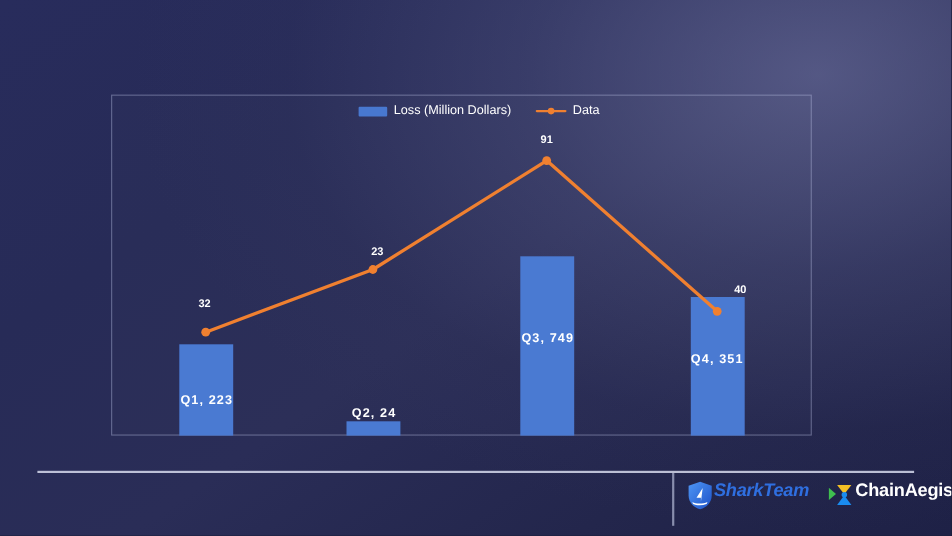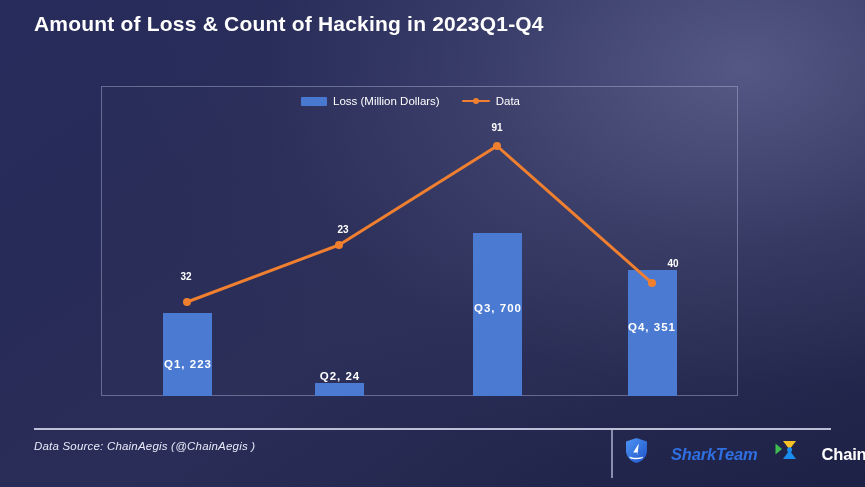--- a/index.html
+++ b/index.html
@@ -40,21 +40,21 @@
     width: 637px;
     height: 310px;
     border: 1px solid rgba(186,192,226,0.42);
     box-sizing: border-box;
     background: rgba(255,255,255,0.010);
   }
 
   
   #legend {
     position: absolute;
-    left: 92px;
+    left: 117px;
     top: 95px;
     width: 637px;
     display: flex;
     justify-content: center;
     align-items: center;
     gap: 22px;
     pointer-events: none;
   }
   .legend-entry {
     display: flex;
@@ -158,43 +158,42 @@
   #logos {
     position: absolute;
     left: 624px;
     top: 437px;
     display: flex;
     align-items: center;
     gap: 16px;
   }
   .logo {
     display: flex;
-    align-items: flex-end;
-    gap: 22px;
+    align-items: flex-start;
+    gap: 0;
   }
   #sharkteam-text {
     font-size: 16.5px;
     font-style: italic;
     font-weight: bold;
     color: #2f6fe0;
     letter-spacing: -0.2px;
   }
   #chainaegis-text {
     font-size: 16.5px;
     font-weight: bold;
     color: #ffffff;
     letter-spacing: -0.2px;
   }
 </style>
 </head>
 <body>
 
 <div id="slide">
 
-  <div id="title">Amount of Loss &amp; Count of Hacking in 2023Q1-Q4</div>
 
   <div id="plot-frame"></div>
 
   <div id="legend">
     <div class="legend-entry">
       <span class="legend-swatch-bar"></span>
       <span class="legend-label">Loss (Million Dollars)</span>
     </div>
     <div class="legend-entry">
       <span class="legend-swatch-line"></span>
@@ -202,41 +201,40 @@
     </div>
   </div>
 
   <div class="bar" style="left:163px; top:313px; width:49px; height:83px;"></div>
   <div class="bar-label" style="left:143px; top:358px; width:90px;">Q1, 223</div>
 
   <div class="bar" style="left:315px; top:383px; width:49px; height:13px;"></div>
   <div class="bar-label" style="left:295px; top:370px; width:90px;">Q2, 24</div>
 
   <div class="bar" style="left:473px; top:233px; width:49px; height:163px;"></div>
-  <div class="bar-label" style="left:453px; top:302px; width:90px;">Q3, 700</div>
+  <div class="bar-label" style="left:453px; top:302px; width:90px;">Q3, 749</div>
 
   <div class="bar" style="left:628px; top:270px; width:49px; height:126px;"></div>
   <div class="bar-label" style="left:607px; top:321px; width:90px;">Q4, 351</div>
 
   <svg id="line-layer" viewBox="0 0 865 487">
     <polyline points="187,302 339,245 497,146 652,283" fill="none" stroke="#f08030" stroke-width="3" stroke-linejoin="round" stroke-linecap="round"></polyline>
     <circle cx="187" cy="302" r="4" fill="#f08030"></circle>
     <circle cx="339" cy="245" r="4" fill="#f08030"></circle>
     <circle cx="497" cy="146" r="4" fill="#f08030"></circle>
     <circle cx="652" cy="283" r="4" fill="#f08030"></circle>
   </svg>
 
   <div class="count-label" style="left:160px; top:271px; width:52px;">32</div>
   <div class="count-label" style="left:317px; top:224px; width:52px;">23</div>
   <div class="count-label" style="left:471px; top:122px; width:52px;">91</div>
   <div class="count-label" style="left:647px; top:258px; width:52px;">40</div>
 
   <div id="footer-rule"></div>
   <div id="footer-divider"></div>
-  <div id="data-source">Data Source: ChainAegis (@ChainAegis )</div>
 
   <div id="logos">
 
     <div class="logo">
       <svg width="25" height="27" viewBox="0 0 25 27">
         <defs>
           <linearGradient id="shieldGrad" x1="0" y1="0" x2="1" y2="1">
             <stop offset="0%" stop-color="#4e96f5"></stop>
             <stop offset="100%" stop-color="#1e52c8"></stop>
           </linearGradient>

